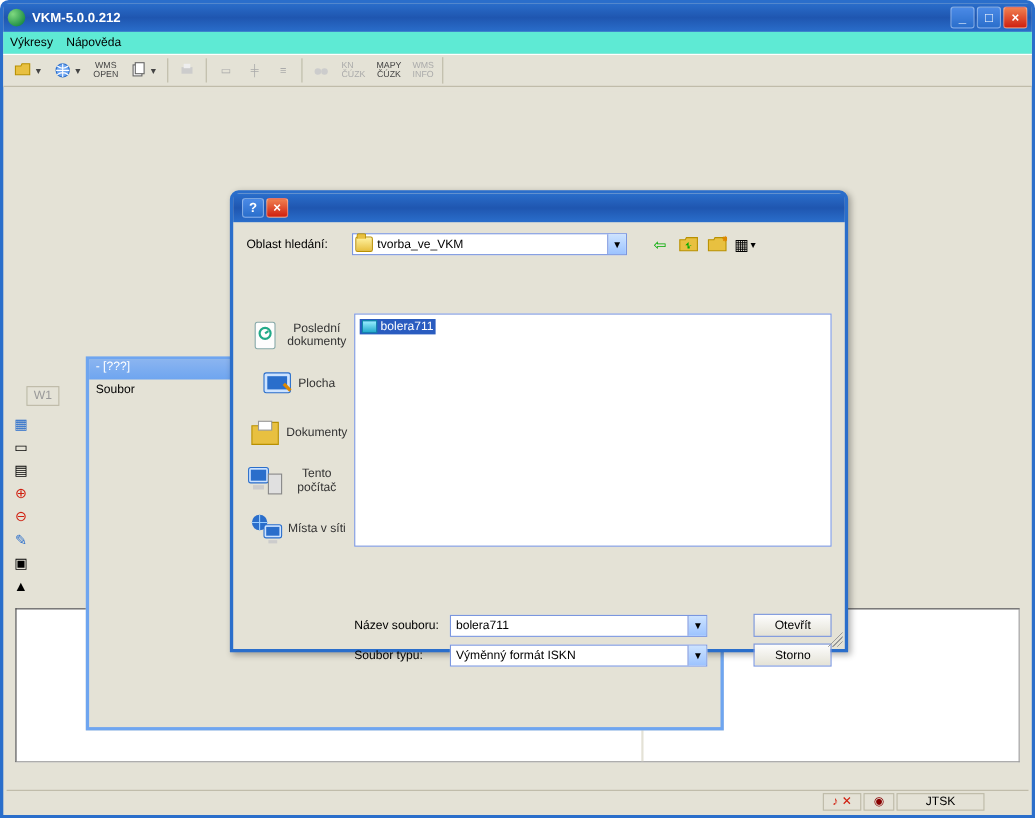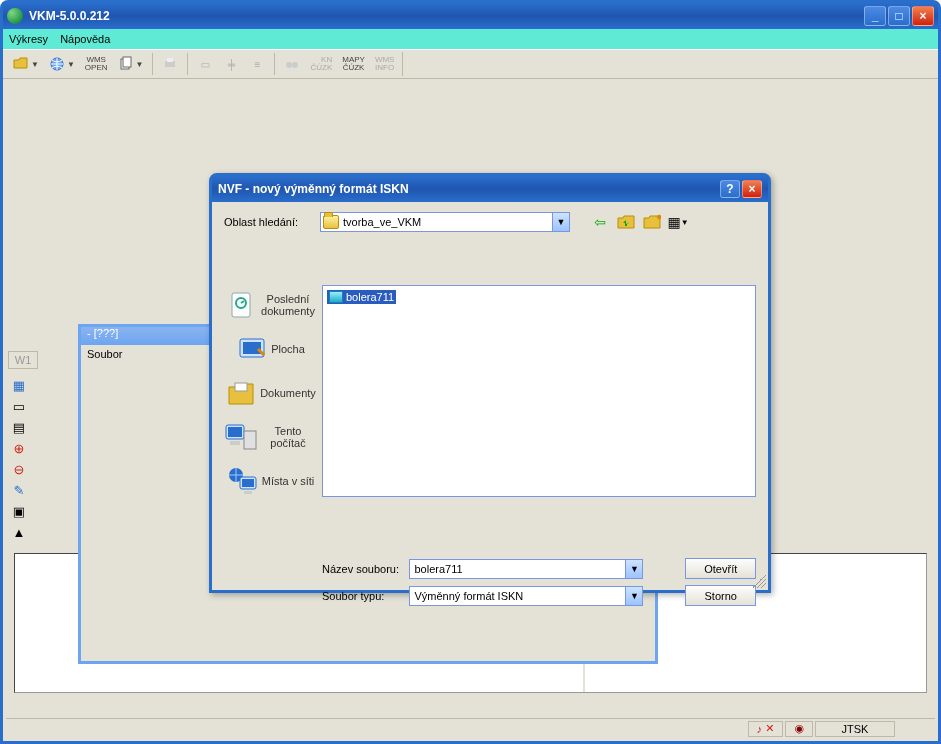--- a/index.html
+++ b/index.html
@@ -109,21 +109,21 @@
   }
   .left-strip .lbtn {
     width:22px; height:20px;
     display:flex; align-items:center; justify-content:center;
     border:1px solid transparent;
     font-size:13px;
   }
 
   .w1-tab {
     position:absolute;
-    left: 2px; top: 268px;
+    left: 18px; top: 268px;
     width: 30px; height: 18px;
     border: 1px solid #bcb9a6;
     background:#e4e2d6;
     color:#999;
     display:flex; align-items:center; justify-content:center;
     font-size:11px;
   }
 
   .bottom-pane {
     position:absolute;
@@ -392,21 +392,21 @@
     <div class="tbtn disabled">▭</div>
     <div class="tbtn disabled">╪</div>
     <div class="tbtn disabled">≡</div>
     <div class="tsep"></div>
     <div class="tbtn disabled">
       <svg viewBox="0 0 16 16">
             <circle cx="5" cy="9" r="3" fill="#ccc"></circle>
             <circle cx="11" cy="9" r="3" fill="#ccc"></circle>
           </svg>
     </div>
-    <div class="tbtn disabled" style="font-size:8px;line-height:8px;text-align:right;">KN<br>ČÚZK</div>
+    <div class="tbtn disabled" style="font-size:8px;line-height:8px;text-align:left;">KN<br>ČÚZK</div>
     <div class="tbtn" style="font-size:8px;line-height:8px;text-align:center;">MAPY<br>ČÚZK</div>
     <div class="tbtn disabled" style="font-size:8px;line-height:8px;text-align:center;">WMS<br>INFO</div>
     </div>
   </div>
 
   <div class="client-area">
 
     <div class="w1-tab">W1</div>
 
     <div class="left-strip">
@@ -427,21 +427,20 @@
 
   <div class="sub-window">
     <div class="sub-title"> - [???]</div>
     <div class="sub-menu">
       <span>Soubor</span>
     </div>
   </div>
 
   <div class="dialog">
     <div class="dlg-title">
-      <span class="title-text">NVF - nový výměnný formát ISKN</span>
       <div class="hbtn help">?</div>
       <div class="hbtn close">×</div>
     </div>
 
     <div class="dlg-body">
       <div class="look-in-row">
         <label>Oblast hledání:</label>
         <div class="look-in-combo">
           <div class="folder-ic"></div>
           <span>tvorba_ve_VKM</span>

